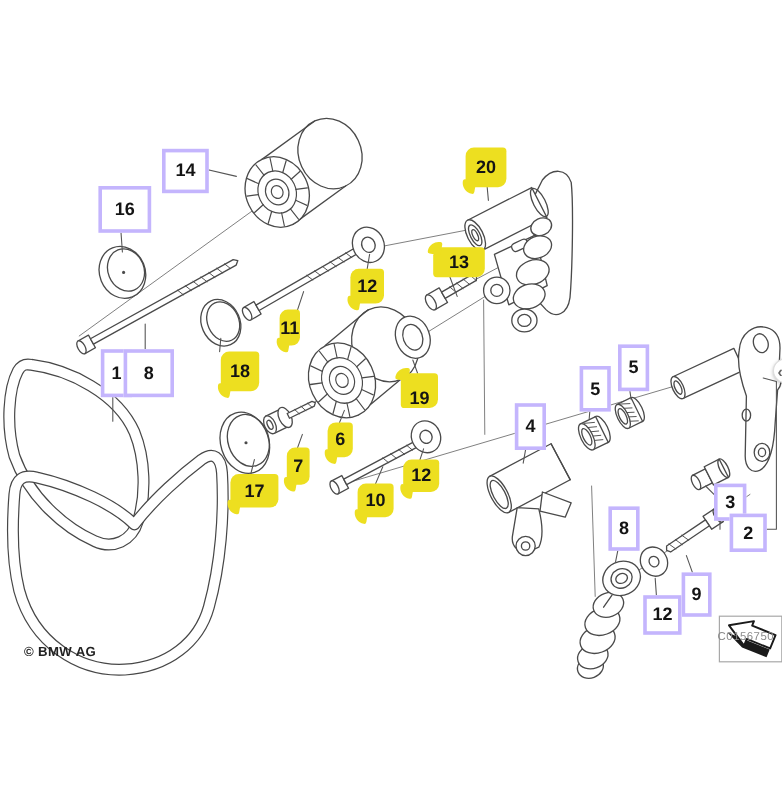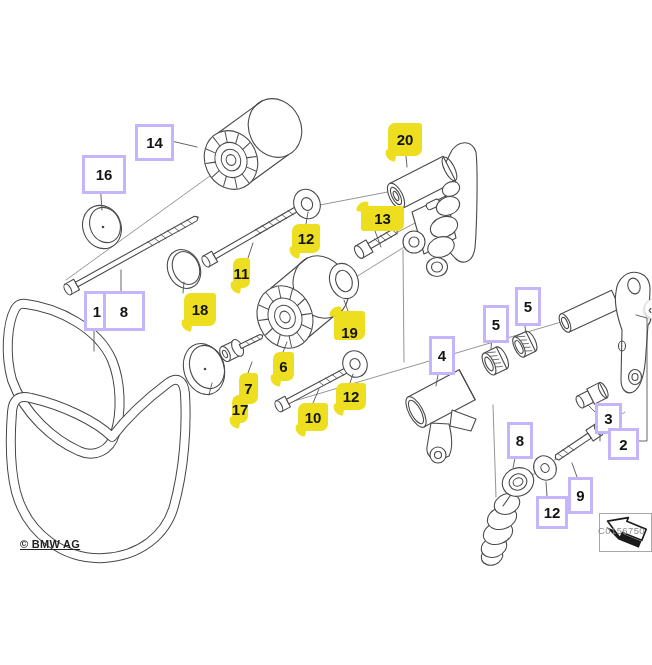--- a/index.html
+++ b/index.html
@@ -8,21 +8,21 @@
   #stage{position:absolute;inset:0;}
   svg#art{position:absolute;left:0;top:0;}
   .co{position:absolute;display:flex;align-items:center;justify-content:center;
       font-weight:bold;font-size:15px;color:#141414;line-height:1;}
   .co.white{background:#fff;border:3px solid #c4b5fd;}
   .co.yellow{background:#EDDF20;border-radius:7px 3px 7px 3px;}
   .co.yellow::after{content:"";position:absolute;left:-3px;bottom:-5px;width:11px;height:11px;
       background:#EDDF20;border-radius:2px 2px 2px 10px;transform:rotate(10deg);}
   .co.yellow.tab-tl::after{left:-4px;bottom:auto;top:-5px;border-radius:10px 2px 2px 2px;}
   #copyright{position:absolute;left:20px;top:538px;font-size:11px;font-weight:bold;color:#222;
-      letter-spacing:.3px;text-decoration:underline;}
+      letter-spacing:.3px;}
   #code{position:absolute;left:598px;top:525px;width:54px;text-align:left;font-size:9.5px;
       color:#8a8a8a;letter-spacing:.4px;}
   #arrowbox{position:absolute;left:599px;top:513px;width:51px;height:37px;background:#fff;
       border:1px solid #a8a8a8;}
   #prevbtn{position:absolute;left:644px;top:298px;width:20px;height:20px;border-radius:50%;
       background:#fff;border:1px solid #ddd;box-shadow:0 1px 3px rgba(0,0,0,.25);
       display:flex;align-items:center;padding-left:3px;color:#666;font-size:13px;font-weight:bold;}
 </style>
 </head>
 <body>
@@ -312,21 +312,21 @@
     </div>
 <div class="co yellow tab-tl" style="left:334px;top:311px; width:31px; height:29px;align-items:flex-end;">
       <span>19</span>
     </div>
 <div class="co yellow" style="left:273px;top:352px; width:21px; height:29px;">
       <span>6</span>
     </div>
 <div class="co yellow" style="left:239px;top:373px; width:19px; height:31px;">
       <span>7</span>
     </div>
-<div class="co yellow" style="left:192px;top:395px; width:16px; height:28px;margin-left:40px;">
+<div class="co yellow" style="left:192px;top:395px; width:40px; height:28px;">
       <span>17</span>
     </div>
 <div class="co yellow" style="left:298px;top:403px; width:30px; height:28px;">
       <span>10</span>
     </div>
 <div class="co yellow" style="left:336px;top:383px; width:30px; height:27px;">
       <span>12</span>
     </div>
 <div class="co yellow tab-tl" style="left:361px;top:206px; width:43px; height:25px;text-align:right;">
       <span>13</span>

